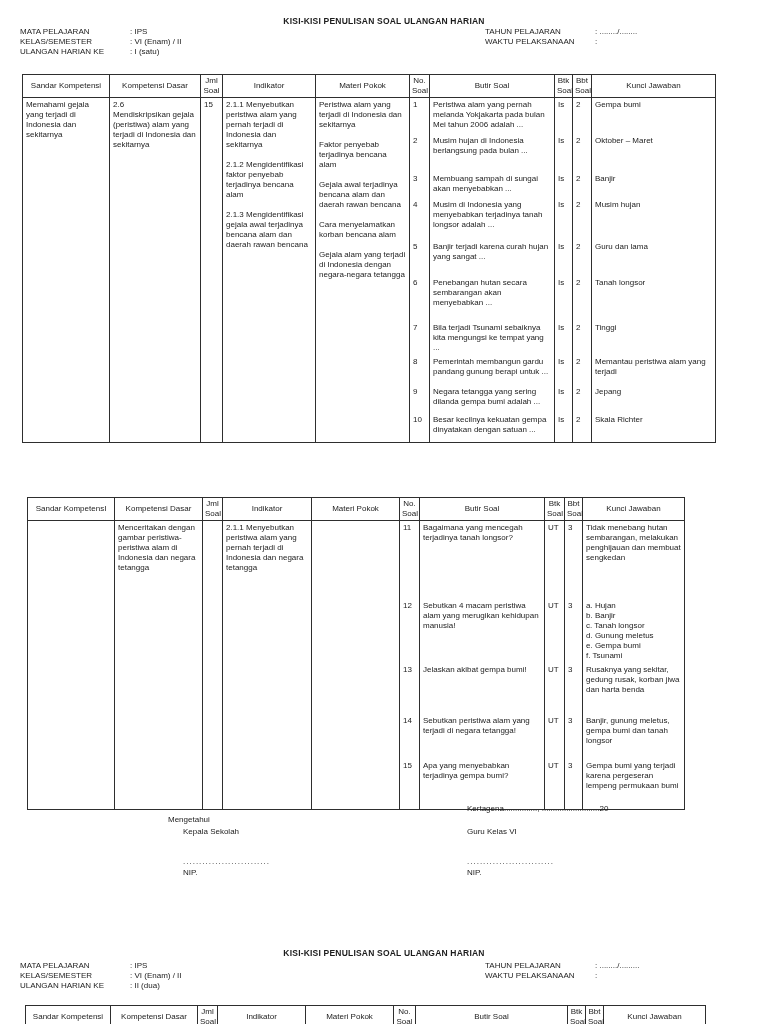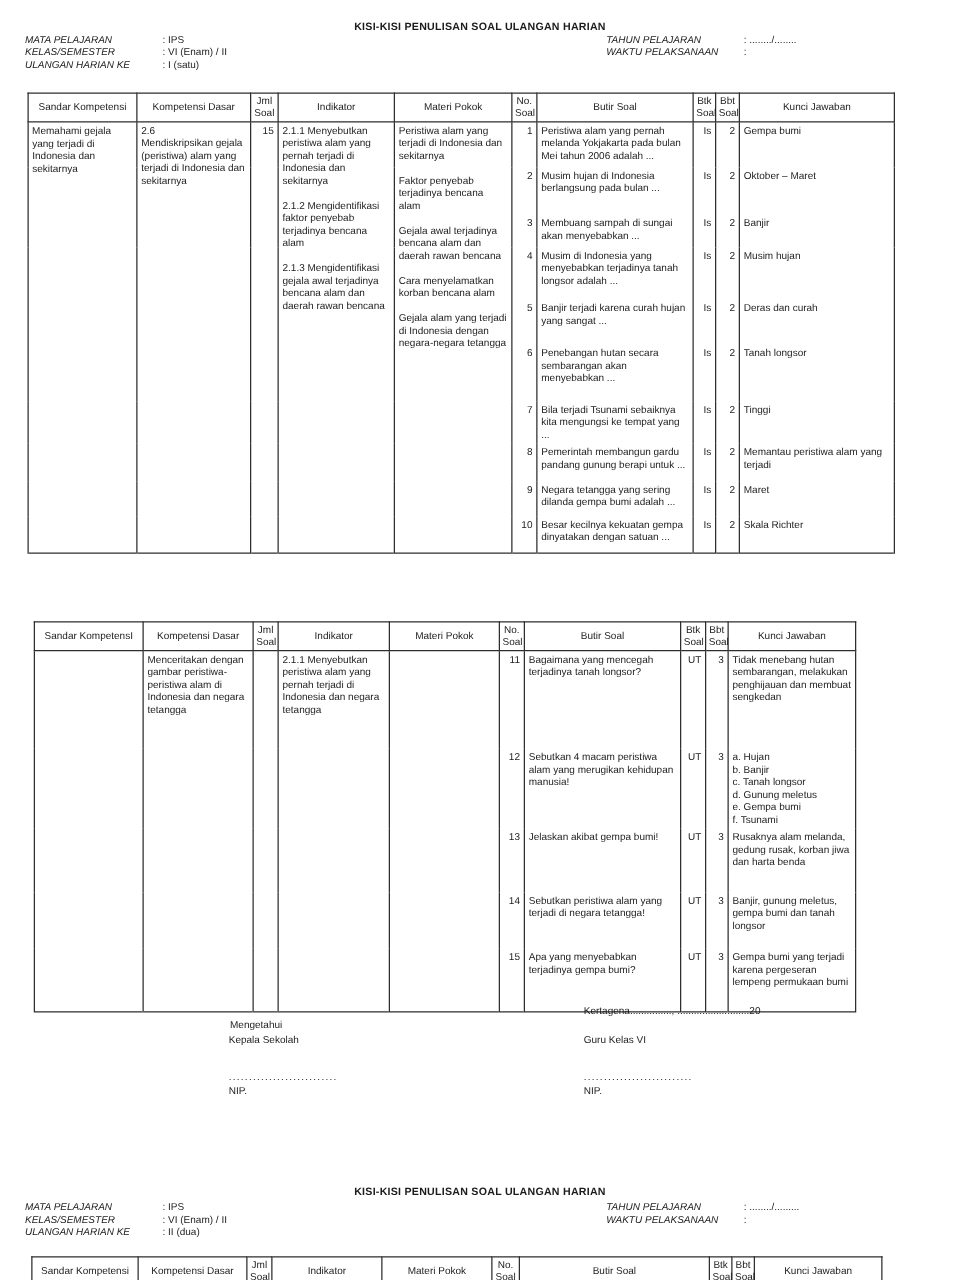--- a/index.html
+++ b/index.html
@@ -5,32 +5,32 @@
   html,body{margin:0;padding:0;background:#ffffff;}
   .page{
     position:relative;width:768px;height:1024px;overflow:hidden;
     background:#ffffff;color:#1c1c1c;
     font-family:"Liberation Sans","DejaVu Sans",sans-serif;
     font-size:8px;line-height:10px;
   }
   .doc-title{position:absolute;left:0;width:768px;text-align:center;font-weight:bold;font-size:8.5px;letter-spacing:.2px;}
   .meta{position:absolute;}
   .meta-row{display:flex;}
-  .meta-label{display:inline-block;width:110px;flex:0 0 110px;font-style:italic;}
+  .meta-label{display:inline-block;width:110px;flex:0 0 110px;}
   .meta-value{display:inline-block;text-align:center;}
   table.kisi{border-collapse:collapse;table-layout:fixed;position:absolute;border:1px solid #2e2e2e;}
   table.kisi th{
     border:1px solid #2e2e2e;font-weight:normal;text-align:center;vertical-align:middle;
     padding:1px 2px;font-size:8px;line-height:10px;
   }
   table.kisi td{
     border-left:1px solid #2e2e2e;border-right:1px solid #2e2e2e;
     vertical-align:top;padding:2px 3px;font-size:8px;line-height:10px;overflow:hidden;
   }
-  td.ctr{text-align:right;}
+  td.ctr{text-align:left;}
   .ml{white-space:pre-line;}
   .hang{padding-left:12px;text-indent:-9px;}
   .footer-text{position:absolute;}
   .sig-line{letter-spacing:1px;}
 </style>
 </head>
 <body>
 
 <div class="page">
 
@@ -134,21 +134,21 @@
         <td>Musim di Indonesia yang menyebabkan terjadinya tanah longsor adalah ...</td>
         <td class="ctr">Is</td>
         <td class="ctr">2</td>
         <td>Musim hujan</td>
       </tr>
       <tr style="height:36px">
         <td class="ctr">5</td>
         <td>Banjir terjadi karena curah hujan yang sangat ...</td>
         <td class="ctr">Is</td>
         <td class="ctr">2</td>
-        <td>Deras dan curah</td>
+        <td>Guru dan lama</td>
       </tr>
       <tr style="height:45px">
         <td class="ctr">6</td>
         <td>Penebangan hutan secara sembarangan akan menyebabkan ...</td>
         <td class="ctr">Is</td>
         <td class="ctr">2</td>
         <td>Tanah longsor</td>
       </tr>
       <tr style="height:30px">
         <td class="ctr">7</td>
@@ -162,21 +162,21 @@
         <td>Pemerintah membangun gardu pandang gunung berapi untuk ...</td>
         <td class="ctr">Is</td>
         <td class="ctr">2</td>
         <td>Memantau peristiwa alam yang terjadi</td>
       </tr>
       <tr style="height:28px">
         <td class="ctr">9</td>
         <td>Negara tetangga yang sering dilanda gempa bumi adalah ...</td>
         <td class="ctr">Is</td>
         <td class="ctr">2</td>
-        <td>Maret</td>
+        <td>Jepang</td>
       </tr>
       <tr style="height:30px">
         <td class="ctr">10</td>
         <td>Besar kecilnya kekuatan gempa dinyatakan dengan satuan ...</td>
         <td class="ctr">Is</td>
         <td class="ctr">2</td>
         <td>Skala Richter</td>
       </tr>
     </tbody>
   </table>
@@ -231,41 +231,41 @@
 c. Tanah longsor
 d. Gunung meletus
 e. Gempa bumi
 f. Tsunami</td>
       </tr>
       <tr style="height:51px">
         <td class="ctr">13</td>
         <td>Jelaskan akibat gempa bumi!</td>
         <td class="ctr">UT</td>
         <td class="ctr">3</td>
-        <td>Rusaknya alam melanda, gedung rusak, korban jiwa dan harta benda</td>
+        <td>Rusaknya yang sekitar, gedung rusak, korban jiwa dan harta benda</td>
       </tr>
       <tr style="height:45px">
         <td class="ctr">14</td>
         <td>Sebutkan peristiwa alam yang terjadi di negara tetangga!</td>
         <td class="ctr">UT</td>
         <td class="ctr">3</td>
         <td>Banjir, gunung meletus, gempa bumi dan tanah longsor</td>
       </tr>
       <tr style="height:51px">
         <td class="ctr">15</td>
         <td>Apa yang menyebabkan terjadinya gempa bumi?</td>
         <td class="ctr">UT</td>
         <td class="ctr">3</td>
         <td>Gempa bumi yang terjadi karena pergeseran lempeng permukaan bumi</td>
       </tr>
     </tbody>
   </table>
 
   <div class="footer-text" style="left:467px;top:804px;">Kertagena..............., ..........................20</div>
-  <div class="footer-text" style="left:184px;top:815px;">Mengetahui</div>
+  <div class="footer-text" style="left:168px;top:815px;">Mengetahui</div>
   <div class="footer-text" style="left:183px;top:827px;">Kepala Sekolah</div>
   <div class="footer-text" style="left:467px;top:827px;">Guru Kelas VI</div>
   <div class="footer-text sig-line" style="left:183px;top:857px;">...........................</div>
   <div class="footer-text sig-line" style="left:467px;top:857px;">...........................</div>
   <div class="footer-text" style="left:183px;top:868px;">NIP.</div>
   <div class="footer-text" style="left:467px;top:868px;">NIP.</div>
 
   <div class="doc-title" style="top:948px;">KISI-KISI PENULISAN SOAL ULANGAN HARIAN</div>
 
   <div class="meta" style="left:20px;top:961px;">

